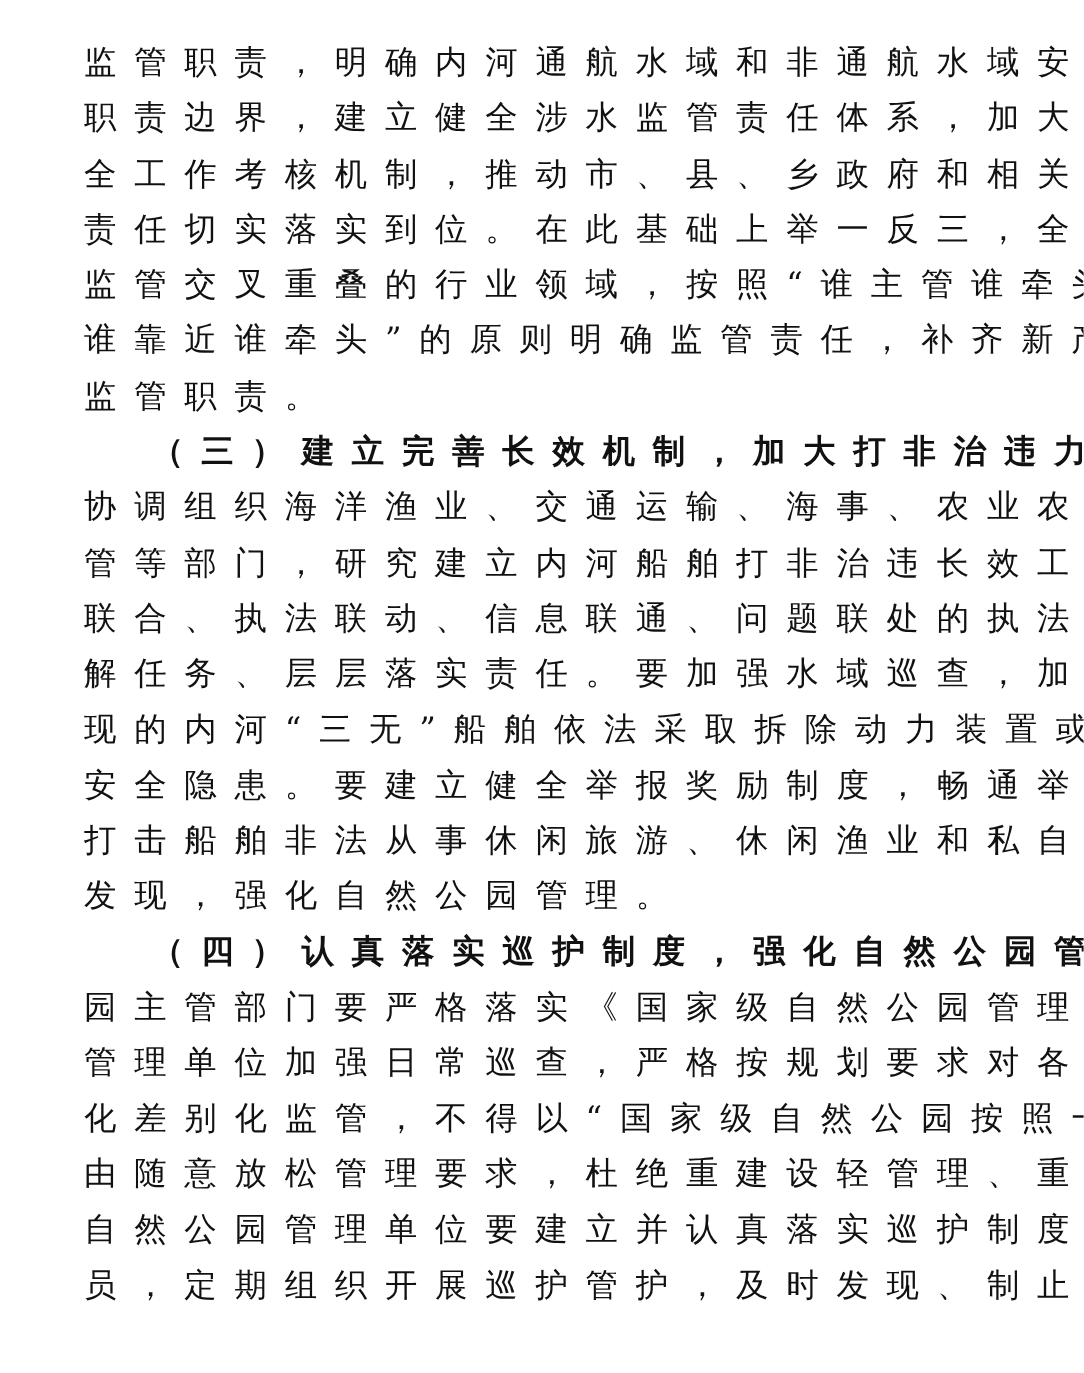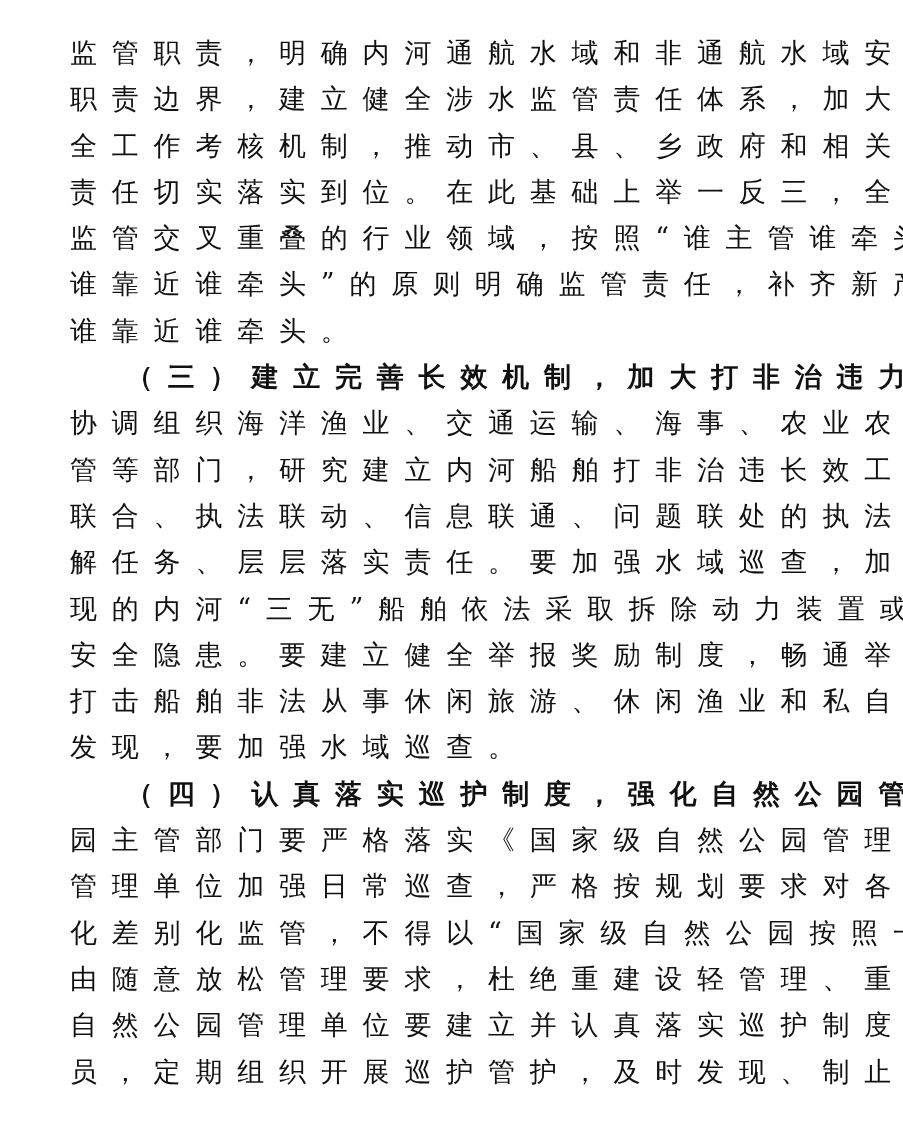--- a/index.html
+++ b/index.html
@@ -17,33 +17,33 @@
 </head>
 <body>
 
 <div class="page">
   <div class="line">监管职责，明确内河通航水域和非通航水域安全监管主体，划清</div>
   <div class="line">职责边界，建立健全涉水监管责任体系，加大督导检查力度，健</div>
   <div class="line">全工作考核机制，推动市、县、乡政府和相关涉水部门安全监管</div>
   <div class="line">责任切实落实到位。在此基础上举一反三，全面排查职责不明、</div>
   <div class="line">监管交叉重叠的行业领域，按照“谁主管谁牵头、谁为主谁牵头、</div>
   <div class="line">谁靠近谁牵头”的原则明确监管责任，补齐新产业、新业态、新领</div>
-  <div class="line">谁靠近谁牵头。</div>
+  <div class="line">监管职责。</div>
 
   <div class="line indent">
     <span class="bold">（三）建立完善长效机制，加大打非治违力度。</span>
   </div>
   <div class="line">协调组织海洋渔业、交通运输、海事、农业农村、公安、市场监</div>
   <div class="line">管等部门，研究建立内河船舶打非治违长效工作机制，形成力量</div>
   <div class="line">联合、执法联动、信息联通、问题联处的执法监管合力，逐级分</div>
   <div class="line">解任务、层层落实责任。要加强水域巡查，加大执法力度，对发</div>
   <div class="line">现的内河“三无”船舶依法采取拆除动力装置或没收的手段，消除</div>
   <div class="line">安全隐患。要建立健全举报奖励制度，畅通举报渠道，依法严厉</div>
   <div class="line">打击船舶非法从事休闲旅游、休闲渔业和私自改造等行为，一经</div>
-  <div class="line">发现，要加强水域巡查。</div>
+  <div class="line">发现，强化自然公园管理。</div>
 
   <div class="line indent">
     <span class="bold">（四）认真落实巡护制度，强化自然公园管理。</span>
   </div>
   <div class="line">园主管部门要严格落实《国家级自然公园管理办法》规定，督促</div>
   <div class="line">管理单位加强日常巡查，严格按规划要求对各类经营活动实施细</div>
   <div class="line">化差别化监管，不得以“国家级自然公园按照一般控制区管理”为</div>
   <div class="line">由随意放松管理要求，杜绝重建设轻管理、重规划轻落实现象。</div>
   <div class="line">自然公园管理单位要建立并认真落实巡护制度，配备专职巡护人</div>
   <div class="line">员，定期组织开展巡护管护，及时发现、制止各类禁止性活动和</div>

